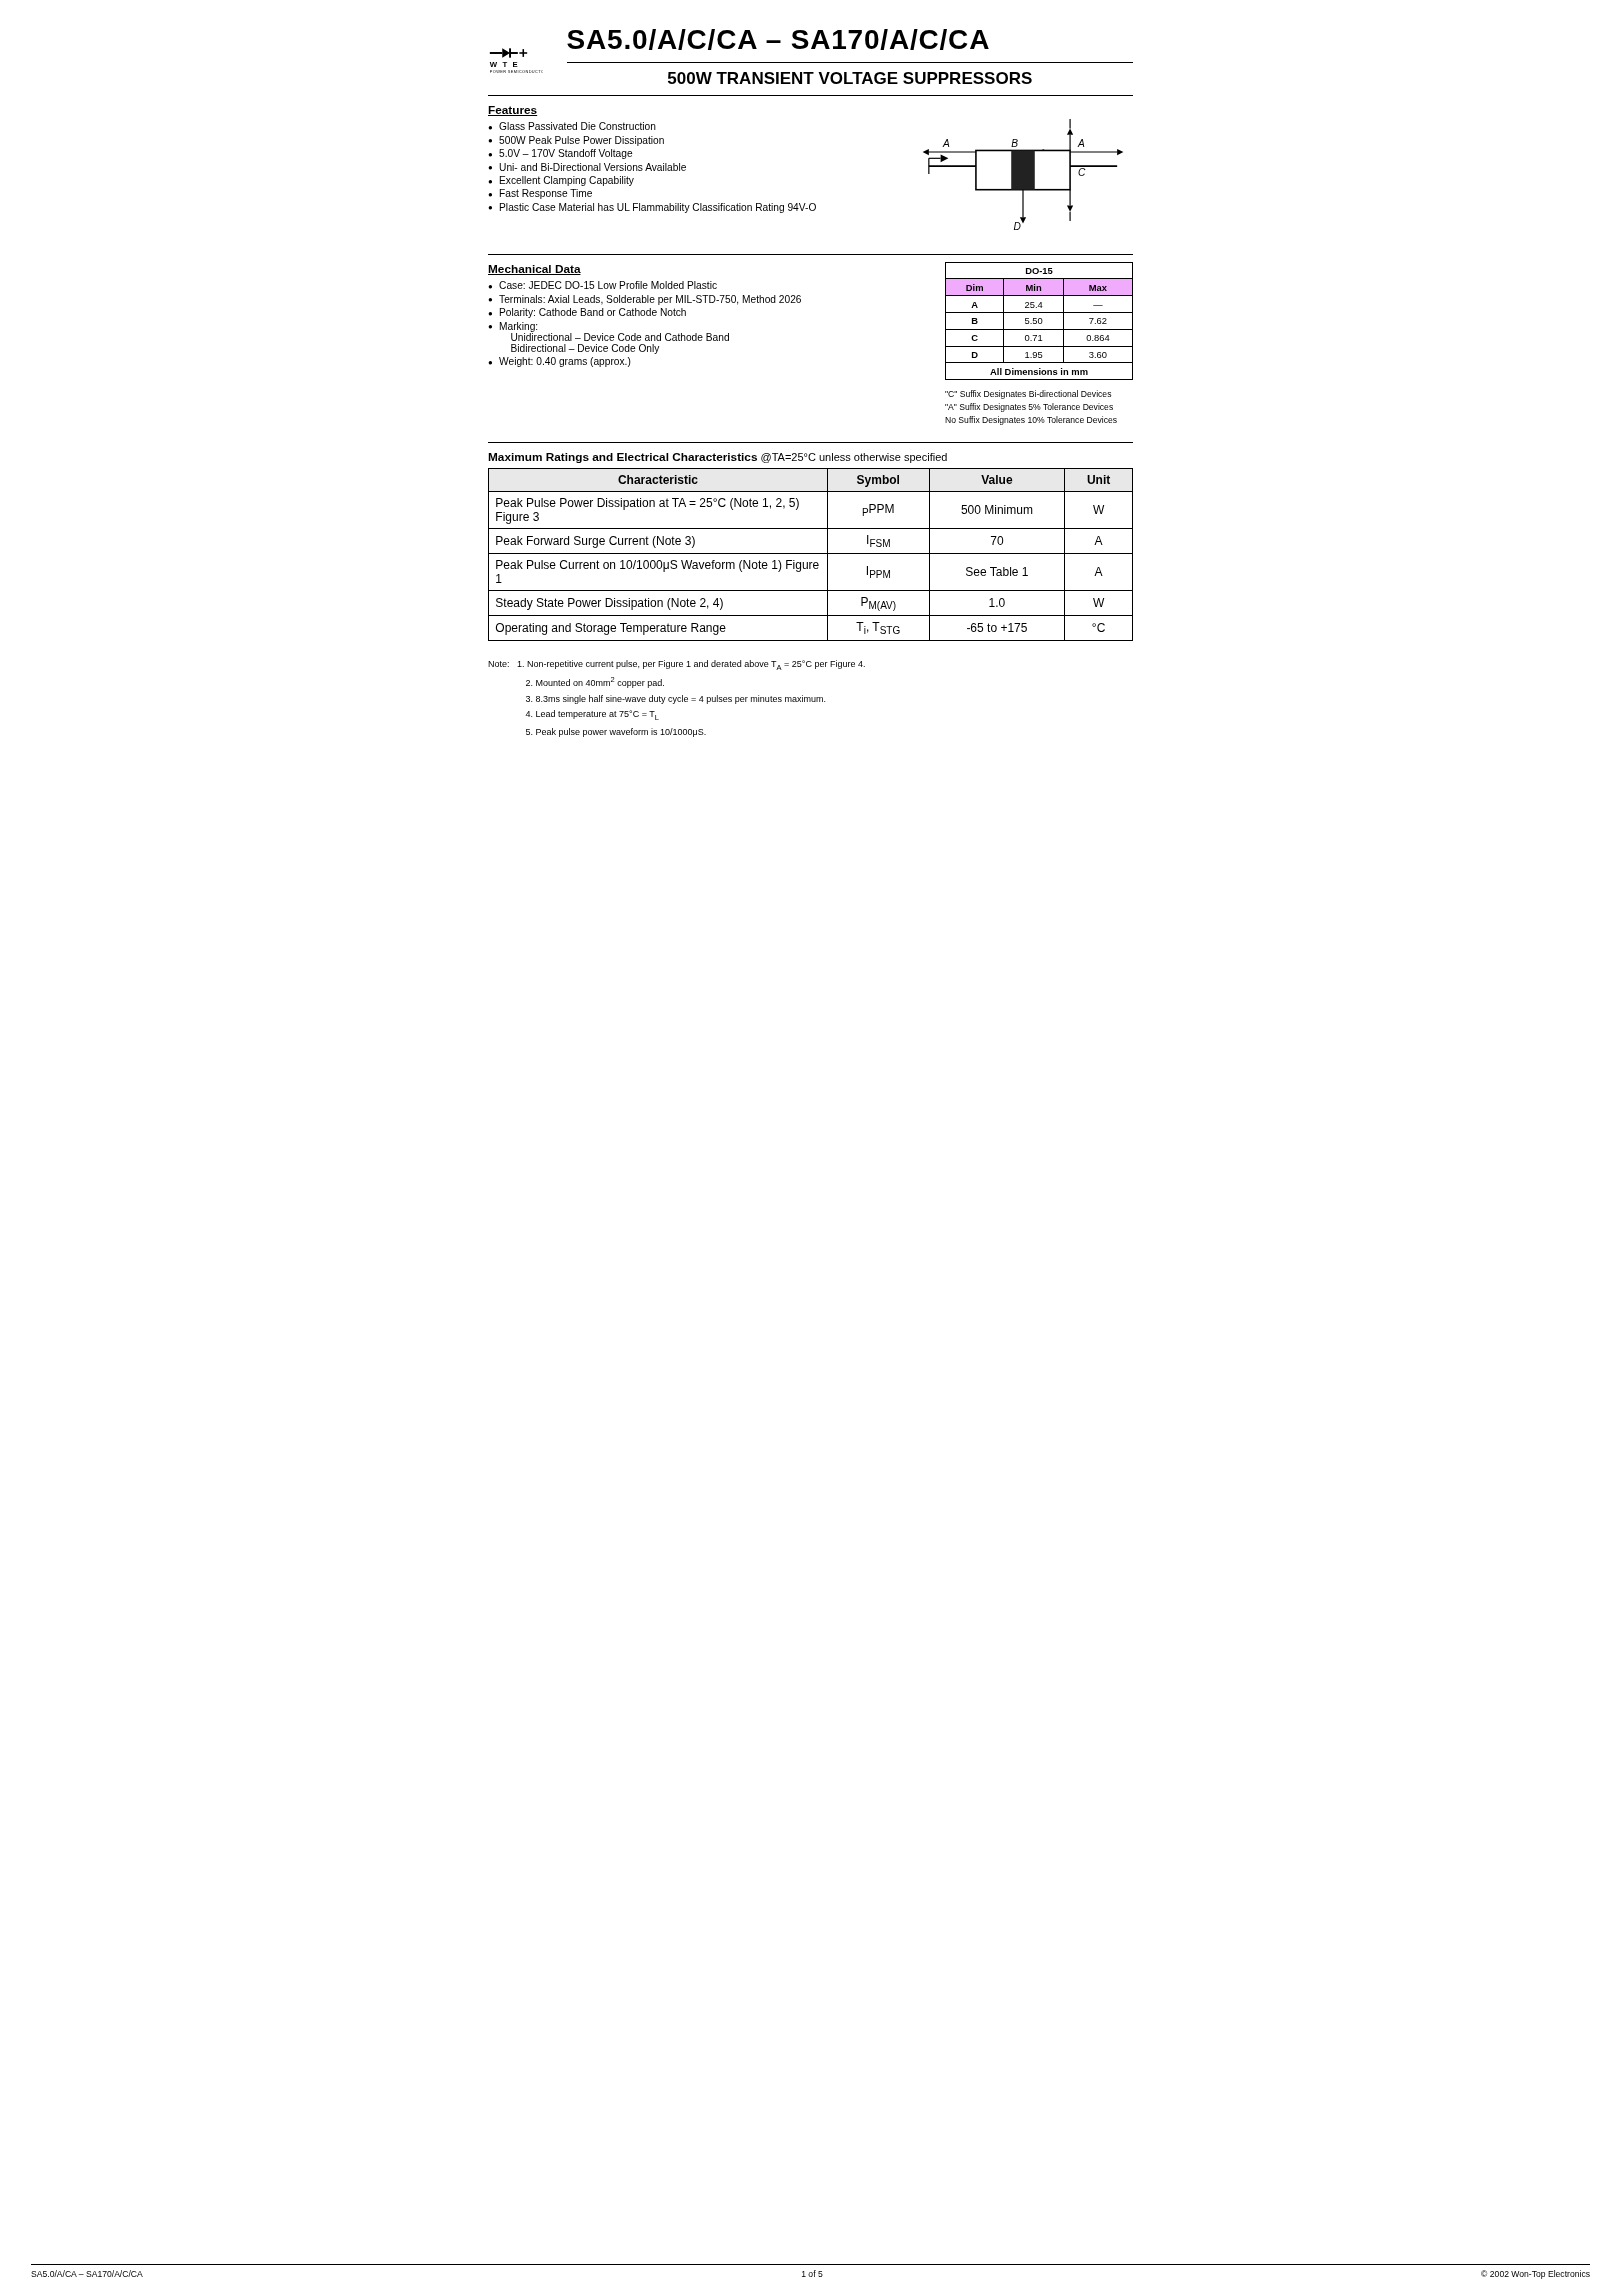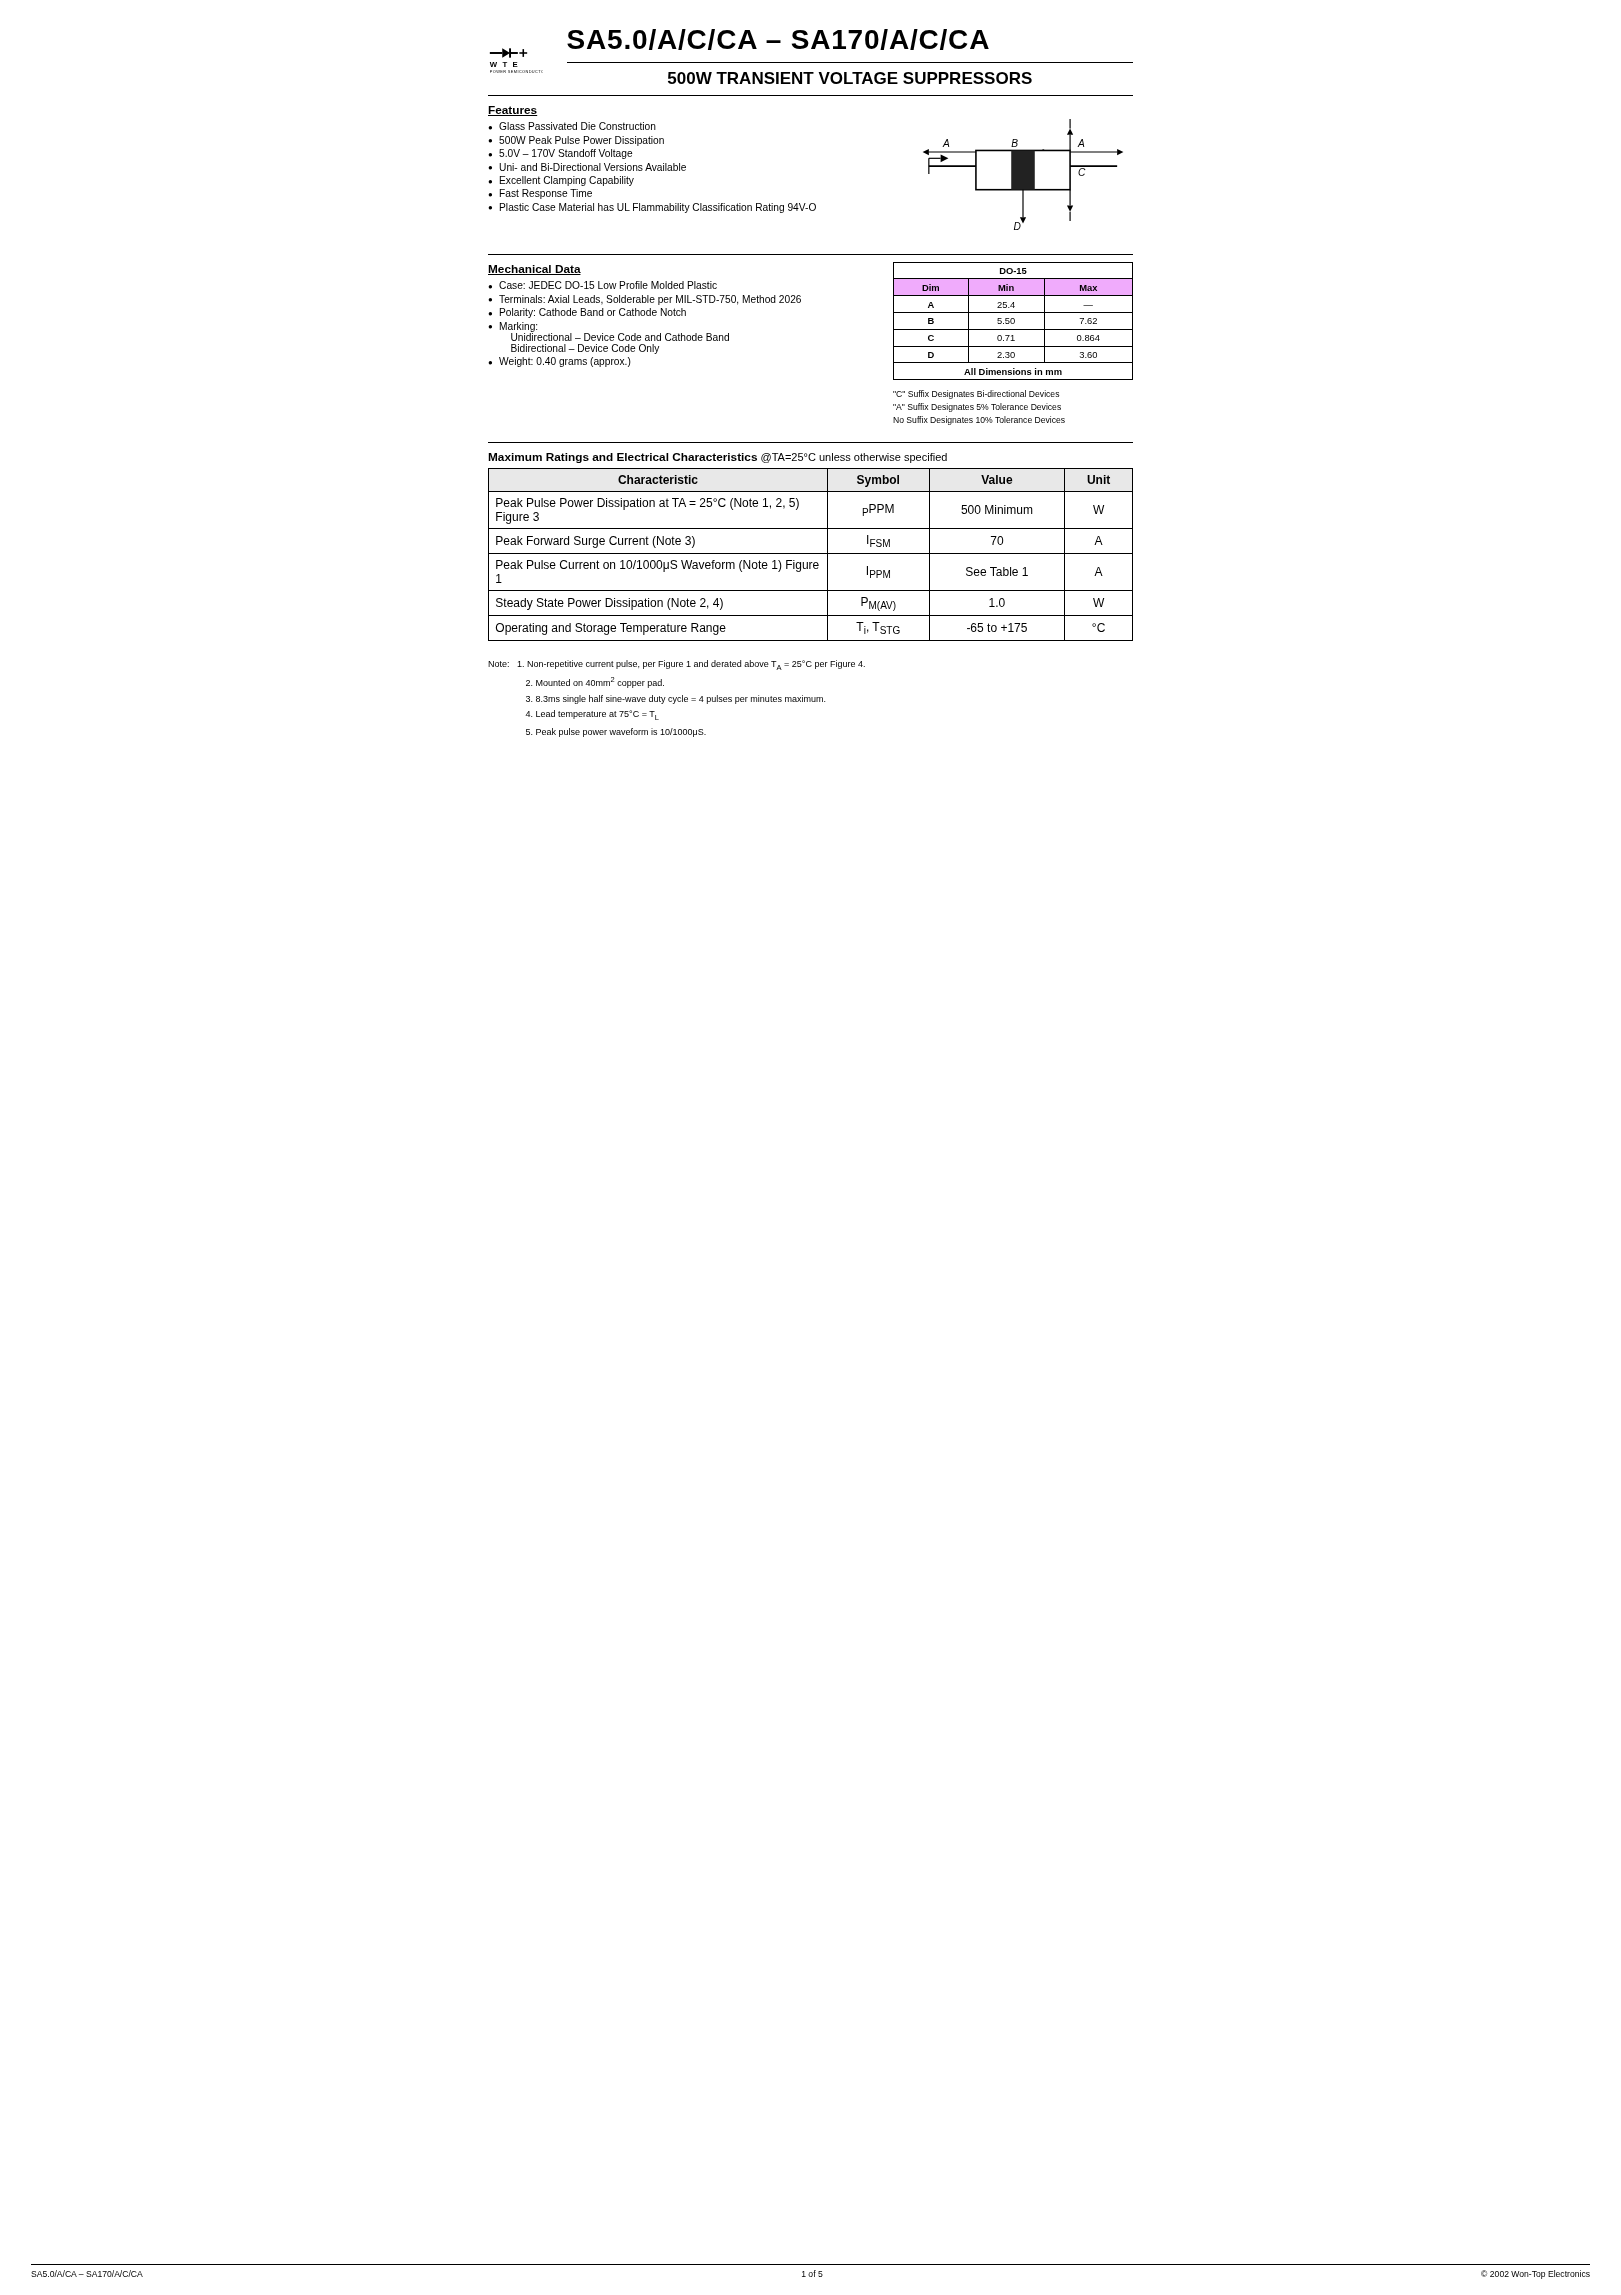--- a/index.html
+++ b/index.html
@@ -98,21 +98,21 @@
     
     .mechanical-section {
       display: flex;
       gap: 15.7px;
       margin-bottom: 15.7px;
     }
     .mechanical-left {
       flex: 1;
     }
     .mechanical-right {
-      width: 240px;
+      width: 188px;
       flex-shrink: 0;
     }
 
     
     .do15-table {
       width: 100%;
       border-collapse: collapse;
       font-size: 9.4px;
       margin-bottom: 7.9px;
     }
@@ -362,21 +362,21 @@
         <td>5.50</td>
         <td>7.62</td>
       </tr>
       <tr>
         <td>C</td>
         <td>0.71</td>
         <td>0.864</td>
       </tr>
       <tr>
         <td>D</td>
-        <td>2.30</td>
+        <td>1.95</td>
         <td>3.60</td>
       </tr>
       <tr class="footer-row">
         <td colspan="3">All Dimensions in mm</td>
       </tr>
     </tbody>
       </table>
     <div class="suffix-notes">
       <div>"C" Suffix Designates Bi-directional Devices</div>
       <div>"A" Suffix Designates 5% Tolerance Devices</div>

